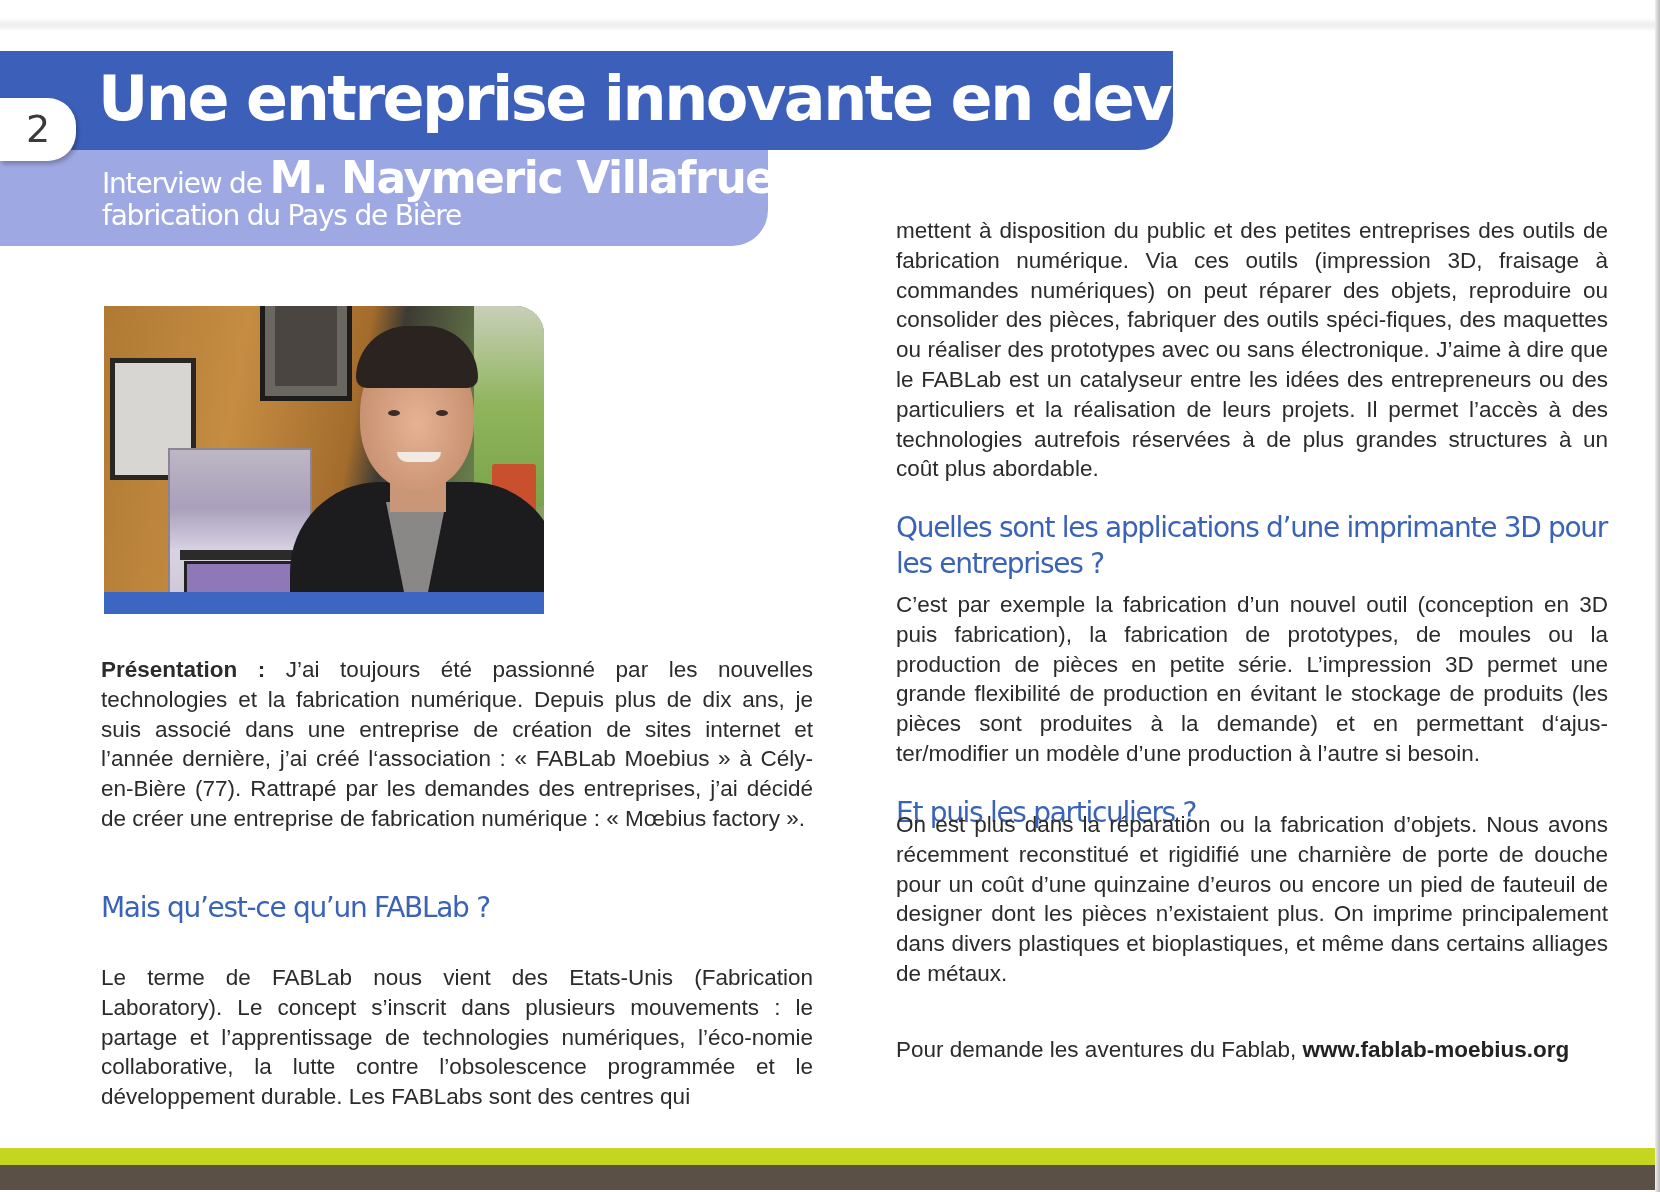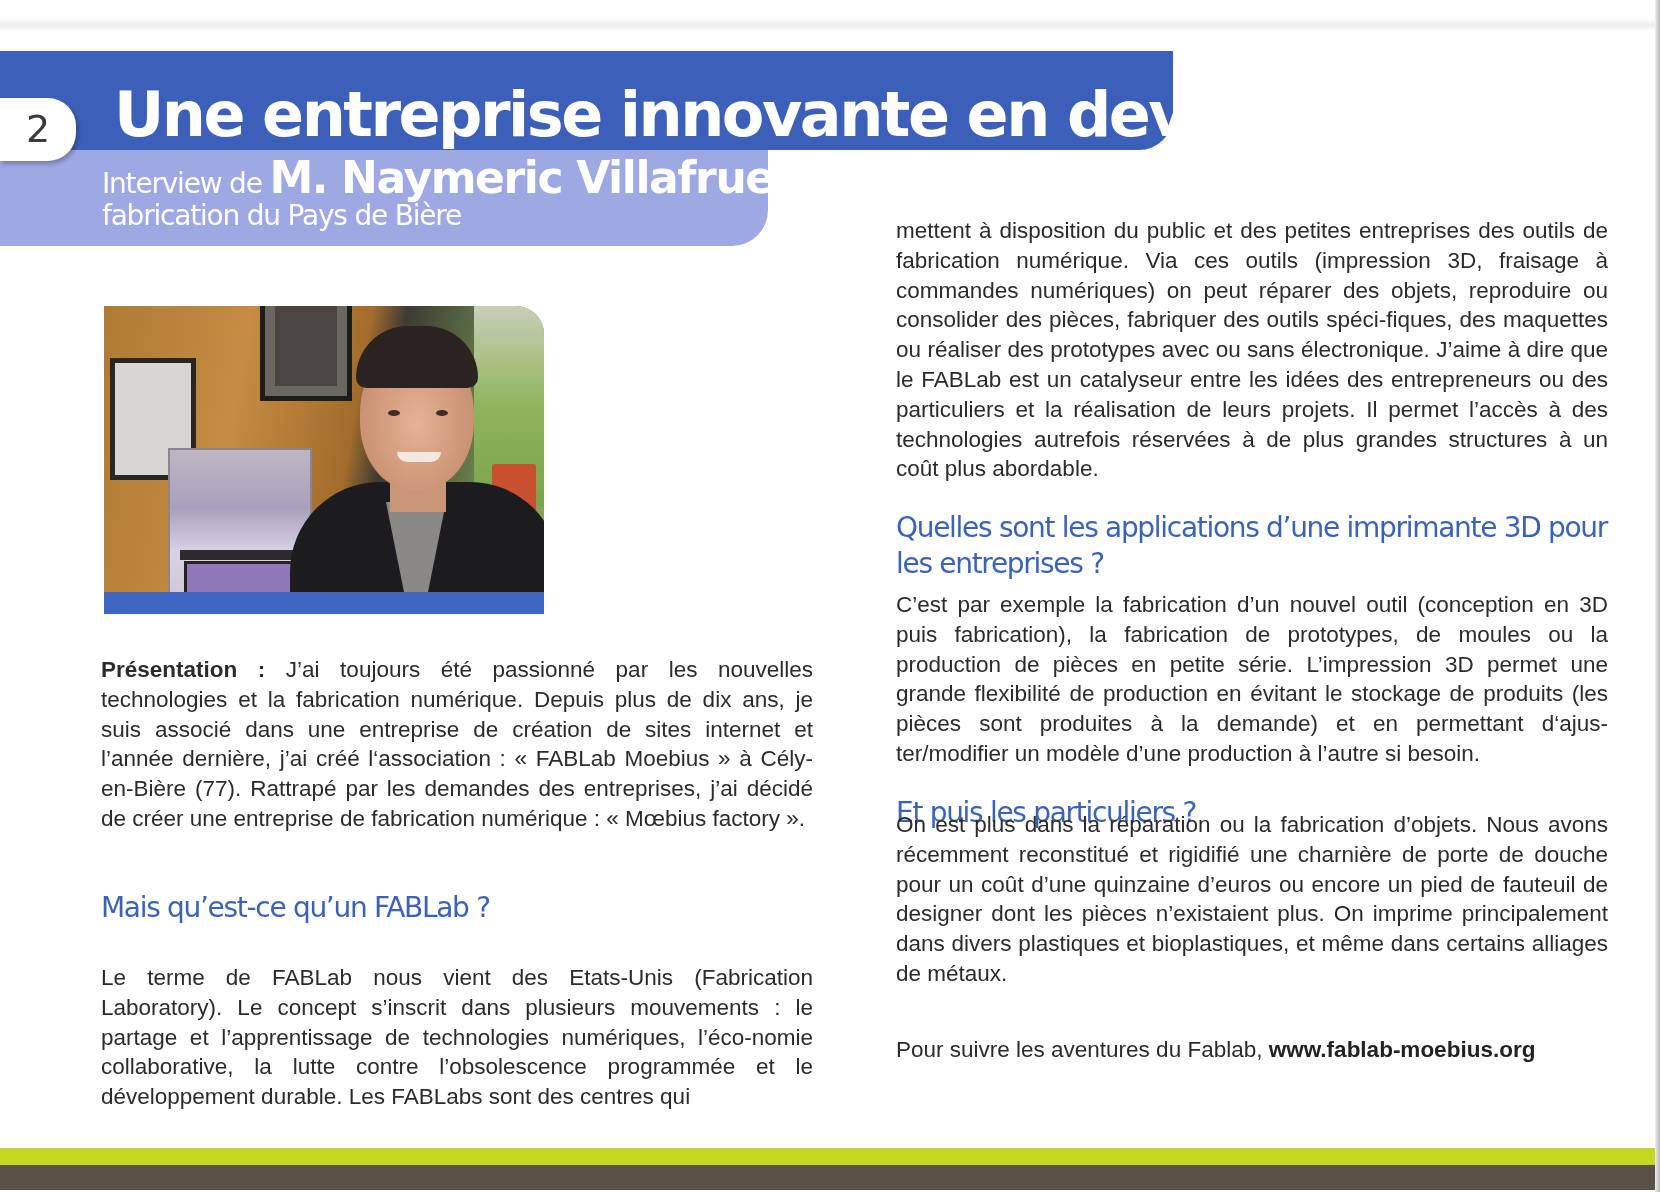--- a/index.html
+++ b/index.html
@@ -94,21 +94,21 @@
   .stripe-brown { position: absolute; left: 0; top: 1165px; width: 1655px; height: 25px; background: #5b5046; }
   .link { font-weight: bold; color: #222; text-decoration: none; }
 </style>
 </head>
 <body>
 
 <div class="top-smudge"></div>
 <div class="right-edge"></div>
 
 <div class="title-bar"></div>
-<h1 class="title-text" style="margin:16px;">Une entreprise innovante en devenir</h1>
+<h1 class="title-text" style="margin:0;">Une entreprise innovante en devenir</h1>
 
 <div class="subtitle-band"></div>
 <div class="subtitle-line1">
   <span>Interview de </span><span class="name">M. Naymeric Villafruela,</span>
 </div>
 <div class="subtitle-line2">fabrication du Pays de Bière</div>
 
 <div class="page-tab"></div>
 <div class="page-number">2</div>
 
@@ -154,17 +154,17 @@
   <p>C’est par exemple la fabrication d’un nouvel outil (conception en 3D puis fabrication), la fabrication de prototypes, de moules ou la production de pièces en petite série. L’impression 3D permet une grande flexibilité de production en évitant le stockage de produits (les pièces sont produites à la demande) et en permettant d‘ajus-ter/modifier un modèle d’une production à l’autre si besoin.</p>
 </div>
 
 <h2 class="section-heading" style="left:896px; top:795px;">Et puis les particuliers ?</h2>
 
 <div class="body-text right-col" style="top:810px;">
   <p>On est plus dans la réparation ou la fabrication d’objets. Nous avons récemment reconstitué et rigidifié une charnière de porte de douche pour un coût d’une quinzaine d’euros ou encore un pied de fauteuil de designer dont les pièces n’existaient plus. On imprime principalement dans divers plastiques et bioplastiques, et même dans certains alliages de métaux.</p>
 </div>
 
 <div class="body-text right-col" style="top:1035px; text-align:left;">
-  <span>Pour suivre les aventures du Fablab, </span><a class="link">www.fablab-moebius.org</a>
+  <span>Pour demande les aventures du Fablab, </span><a class="link">www.fablab-moebius.org</a>
 </div>
 
 <div class="stripe-green"></div>
 <div class="stripe-brown"></div>
 
 </body></html>

